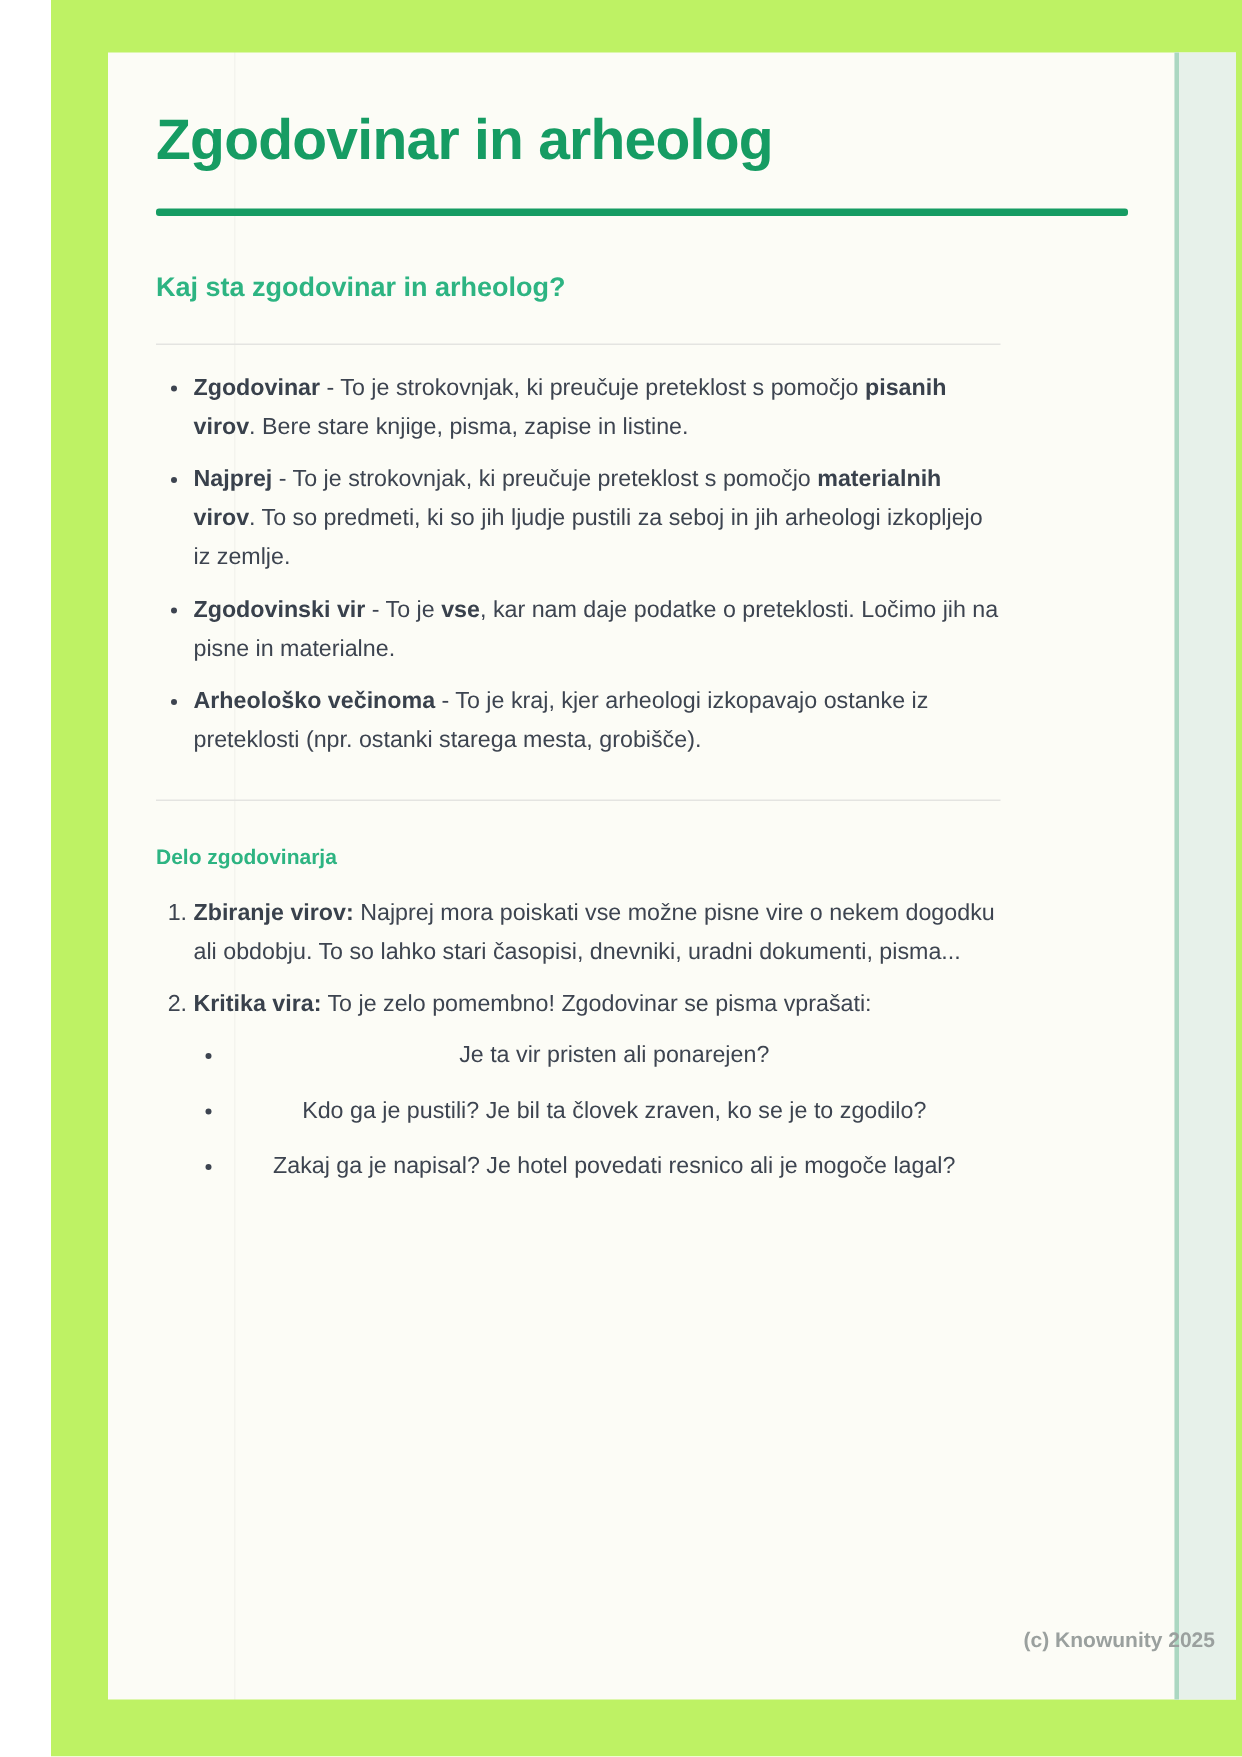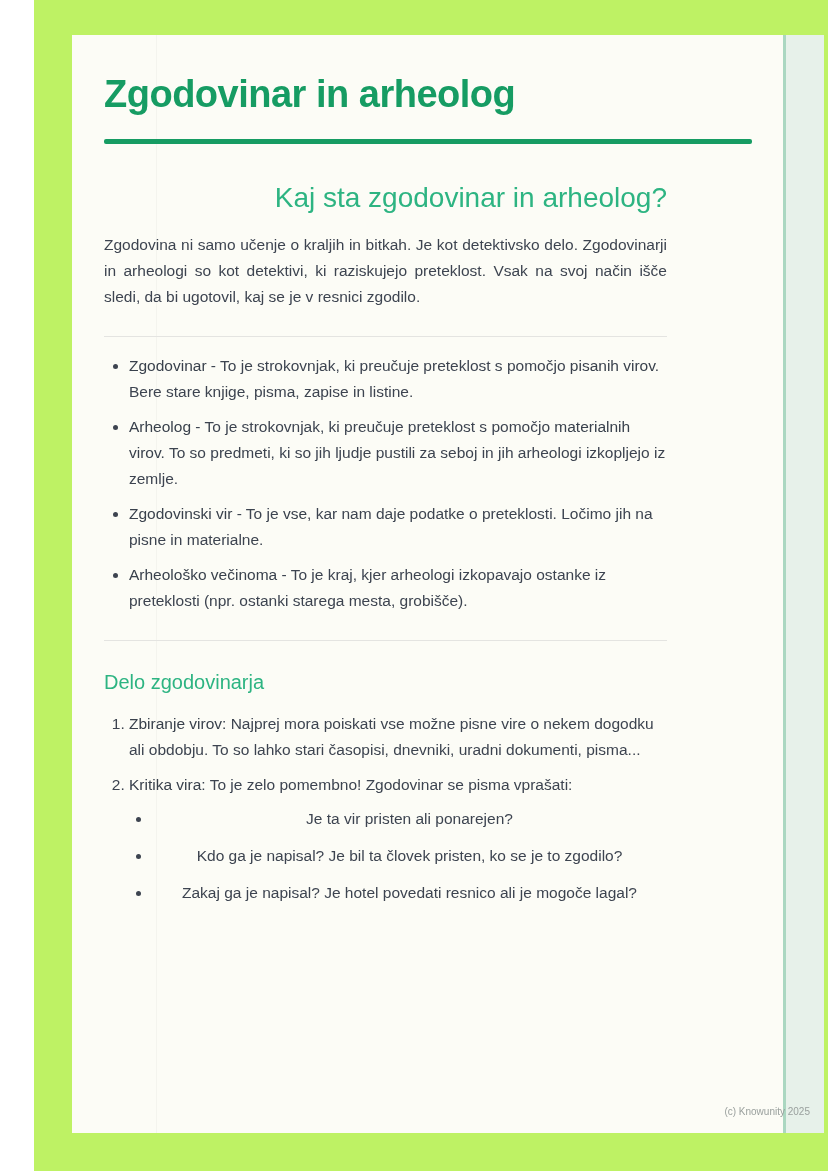--- a/index.html
+++ b/index.html
@@ -60,34 +60,33 @@
   }
   .title-rule {
     margin-top: 20px;
     width: 648px;
     height: 5px;
     background: #169c63;
     border-radius: 2px;
   }
   h2 {
     margin: 0;
-    font-size: 28px;
+    font-size: 18px;
     line-height: 1.3;
-    font-weight: 400;
-    text-align: right;
+    font-weight: 700;
   }
   .h2-light { color: #2db482; }
   .h2-dark  { color: #169c63; }
   .mt-intro   { margin-top: 36px; }
   .mt-section { margin-top: 26px; }
   h3 {
     margin: 28px 0 0 0;
-    font-size: 20px;
+    font-size: 14px;
     line-height: 1.3;
-    font-weight: 400;
+    font-weight: 700;
     color: #2db482;
   }
   p.body-par {
     margin: 16px 0 0 0;
     text-align: justify;
   }
   .divider {
     margin-top: 26px;
     height: 1px;
     background: #e4e4e1;
@@ -97,65 +96,65 @@
     padding-left: 25px;
   }
   ul.key-terms > li { margin-bottom: 9px; }
   ol.steps > li { margin-bottom: 9px; }
   ul.sub-questions {
     margin: 8px 0 0 0;
     padding-left: 23px;
     list-style: disc;
   }
   ul.sub-questions > li { margin-bottom: 11px; text-align: center; }
-  b { font-weight: 400; color: #39414c; }
+  b { font-weight: 700; color: #39414c; }
   .footer {
     position: absolute;
     right: 14px;
-    bottom: 16px;
-    font-size: 10px;
+    bottom: 32px;
+    font-size: 14px;
     color: #9aa09e;
     z-index: 2;
+    font-weight: bold;
   }
 </style>
 </head>
 <body>
 
 <div class="screen">
   <div class="page">
     <div class="mint-band"></div>
     <div class="fold-line"></div>
 
     <div class="content">
 
       <h1 class="doc-title">Zgodovinar in arheolog</h1>
       <div class="title-rule"></div>
 
       <h2 class="h2-light mt-intro">Kaj sta zgodovinar in arheolog?</h2>
-      <p class="body-par">Zgodovina ni samo učenje o kraljih in bitkah. Je kot detektivsko delo. Zgodovinarji in arheologi so kot detektivi, ki raziskujejo preteklost. Vsak na svoj način išče sledi, da bi ugotovil, kaj se je v resnici zgodilo.</p>
 
       <div class="divider"></div>
 
       <ul class="key-terms">
         <li><b>Zgodovinar</b><span> - To je strokovnjak, ki preučuje preteklost s pomočjo </span><b>pisanih virov</b><span>. Bere stare knjige, pisma, zapise in listine.</span></li>
-        <li><b>Arheolog</b><span> - To je strokovnjak, ki preučuje preteklost s pomočjo </span><b>materialnih virov</b><span>. To so predmeti, ki so jih ljudje pustili za seboj in jih arheologi izkopljejo iz zemlje.</span></li>
+        <li><b>Najprej</b><span> - To je strokovnjak, ki preučuje preteklost s pomočjo </span><b>materialnih virov</b><span>. To so predmeti, ki so jih ljudje pustili za seboj in jih arheologi izkopljejo iz zemlje.</span></li>
         <li><b>Zgodovinski vir</b><span> - To je </span><b>vse</b><span>, kar nam daje podatke o preteklosti. Ločimo jih na pisne in materialne.</span></li>
         <li><b>Arheološko večinoma</b><span> - To je kraj, kjer arheologi izkopavajo ostanke iz preteklosti (npr. ostanki starega mesta, grobišče).</span></li>
       </ul>
 
       <div class="divider"></div>
 
       <h3>Delo zgodovinarja</h3>
 
       <ol class="steps">
         <li><b>Zbiranje virov:</b><span> Najprej mora poiskati vse možne pisne vire o nekem dogodku ali obdobju. To so lahko stari časopisi, dnevniki, uradni dokumenti, pisma...</span></li>
         <li><b>Kritika vira:</b><span> To je zelo pomembno! Zgodovinar se pisma vprašati:</span>
           <ul class="sub-questions">
             <li>Je ta vir pristen ali ponarejen?</li>
-            <li>Kdo ga je napisal? Je bil ta človek pristen, ko se je to zgodilo?</li>
+            <li>Kdo ga je pustili? Je bil ta človek zraven, ko se je to zgodilo?</li>
             <li>Zakaj ga je napisal? Je hotel povedati resnico ali je mogoče lagal?</li>
           </ul>
         </li>
       </ol>
 
     </div>
 
     <div class="footer">(c) Knowunity 2025</div>
   </div>
 </div>

